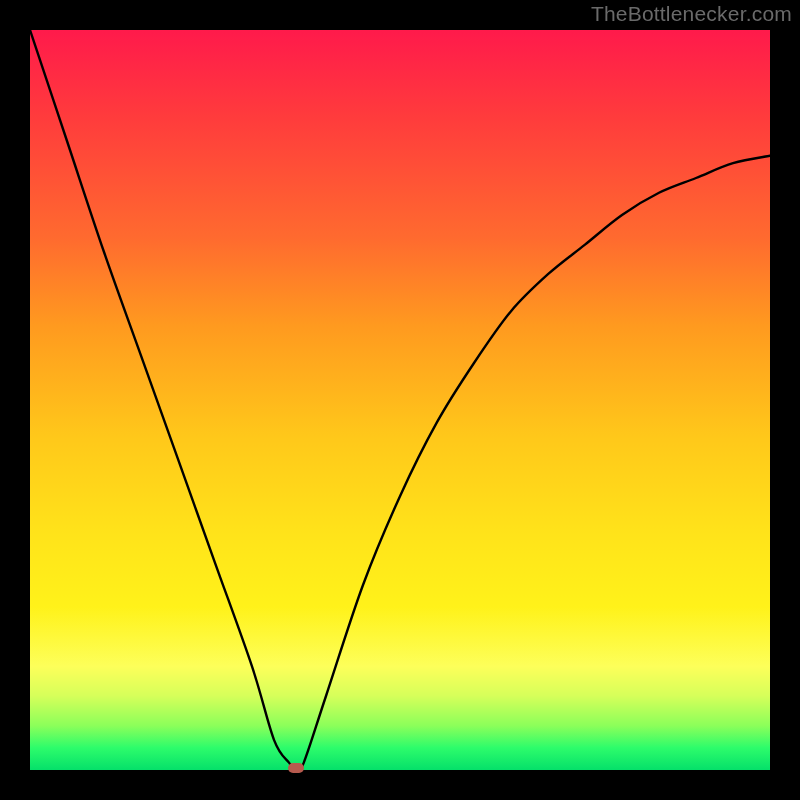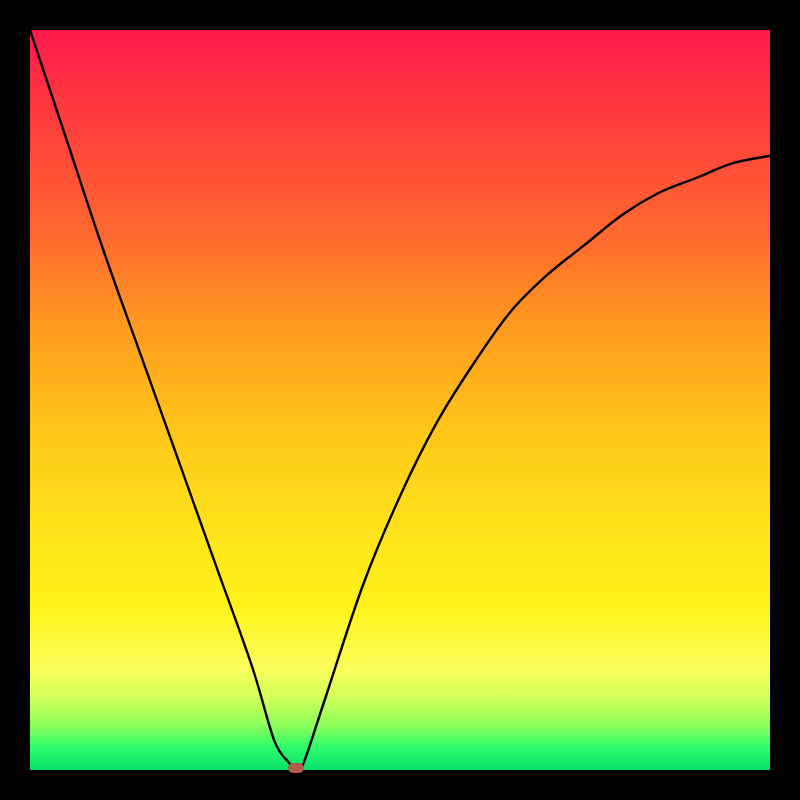--- a/index.html
+++ b/index.html
@@ -63,20 +63,21 @@
     border-radius: 5px;
     background: #b65a4e;
     z-index: 20;
     transform: translate(-50%, -50%);
   }
 </style>
 </head>
 <body>
 
 <div class="frame">
+  <div class="watermark">TheBottlenecker.com</div>
 
   <div class="plot-area"></div>
 
   <svg class="curve" viewBox="0 0 740 740" preserveAspectRatio="none">
     <path fill="none" stroke="#000" stroke-width="2.4" stroke-linejoin="round" stroke-linecap="round" d="M 0 0 C 6.166666666666667 18.5 24.666666666666664 74 37 111 C 49.333333333333336 148 61.666666666666664 186.23333333333335 74 222 C 86.33333333333333 257.76666666666665 98.66666666666667 291.0666666666666 111 325.59999999999997 C 123.33333333333333 360.1333333333333 135.66666666666666 394.66666666666663 148 429.2 C 160.33333333333334 463.73333333333335 172.66666666666666 498.26666666666665 185 532.8 C 197.33333333333334 567.3333333333333 212.13333333333333 606.8 222 636.4 C 231.86666666666667 666 238.03333333333336 694.3666666666667 244.20000000000002 710.4 C 250.36666666666667 726.4333333333333 255.3 727.6666666666667 259 732.6 C 262.7 737.5333333333333 263.9333333333333 740 266.4 740 C 268.8666666666667 740 268.8666666666667 744.9333333333334 273.8 732.6 C 278.73333333333335 720.2666666666667 286.1333333333333 695.6 296 666 C 305.8666666666667 636.4 320.6666666666667 588.3 333 555 C 345.3333333333333 521.7 357.66666666666663 493.3333333333333 370 466.2 C 382.33333333333337 439.06666666666666 394.66666666666674 414.40000000000003 407.00000000000006 392.20000000000005 C 419.33333333333337 370.00000000000006 431.6666666666667 351.49999999999994 444 332.99999999999994 C 456.3333333333333 314.49999999999994 468.6666666666667 296 481 281.2 C 493.3333333333333 266.4 505.6666666666667 255.29999999999998 518 244.2 C 530.3333333333334 233.1 542.6666666666666 224.4666666666667 555 214.60000000000002 C 567.3333333333334 204.73333333333335 579.6666666666666 193.63333333333335 592 185 C 604.3333333333334 176.36666666666665 616.6666666666666 168.9666666666666 629 162.79999999999995 C 641.3333333333334 156.6333333333333 653.6666666666666 152.9333333333333 666 148 C 678.3333333333334 143.0666666666667 690.6666666666666 136.90000000000003 703 133.20000000000005 C 715.3333333333334 129.50000000000006 733.8333333333334 127.0333333333334 740 125.80000000000007"></path>
   </svg>
 
   <div class="marker" style="left: 296.4px; top: 768px;"></div>
 </div>
 

